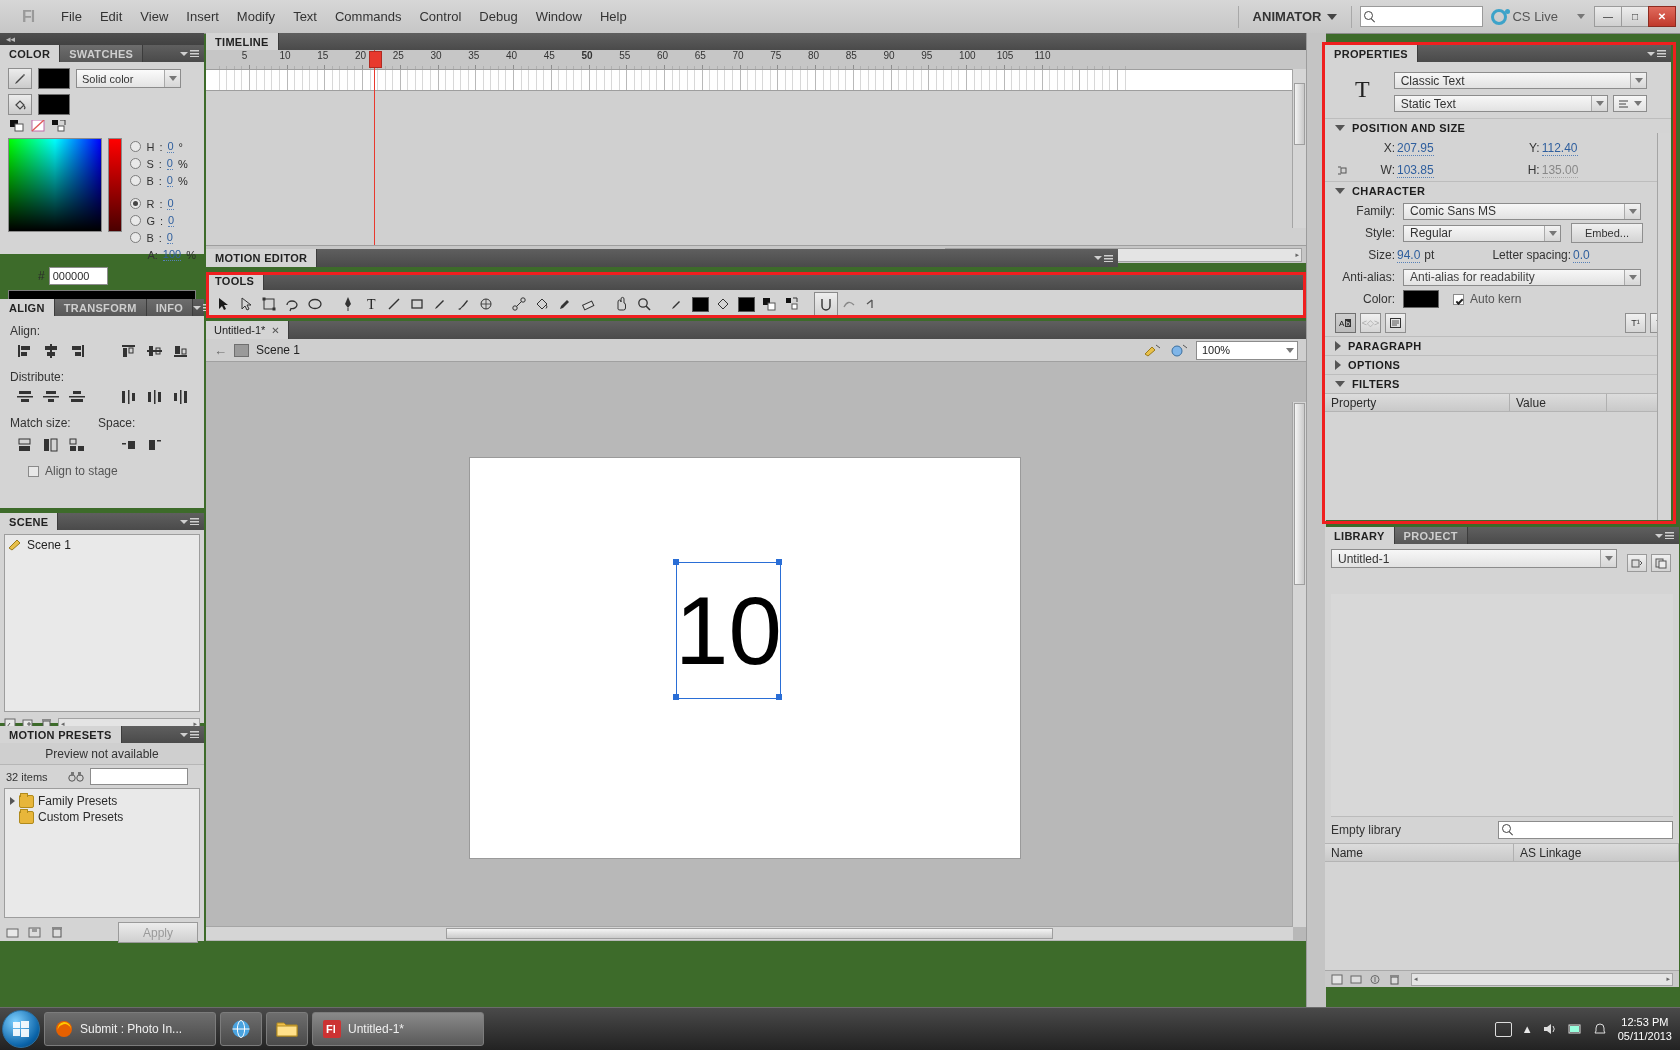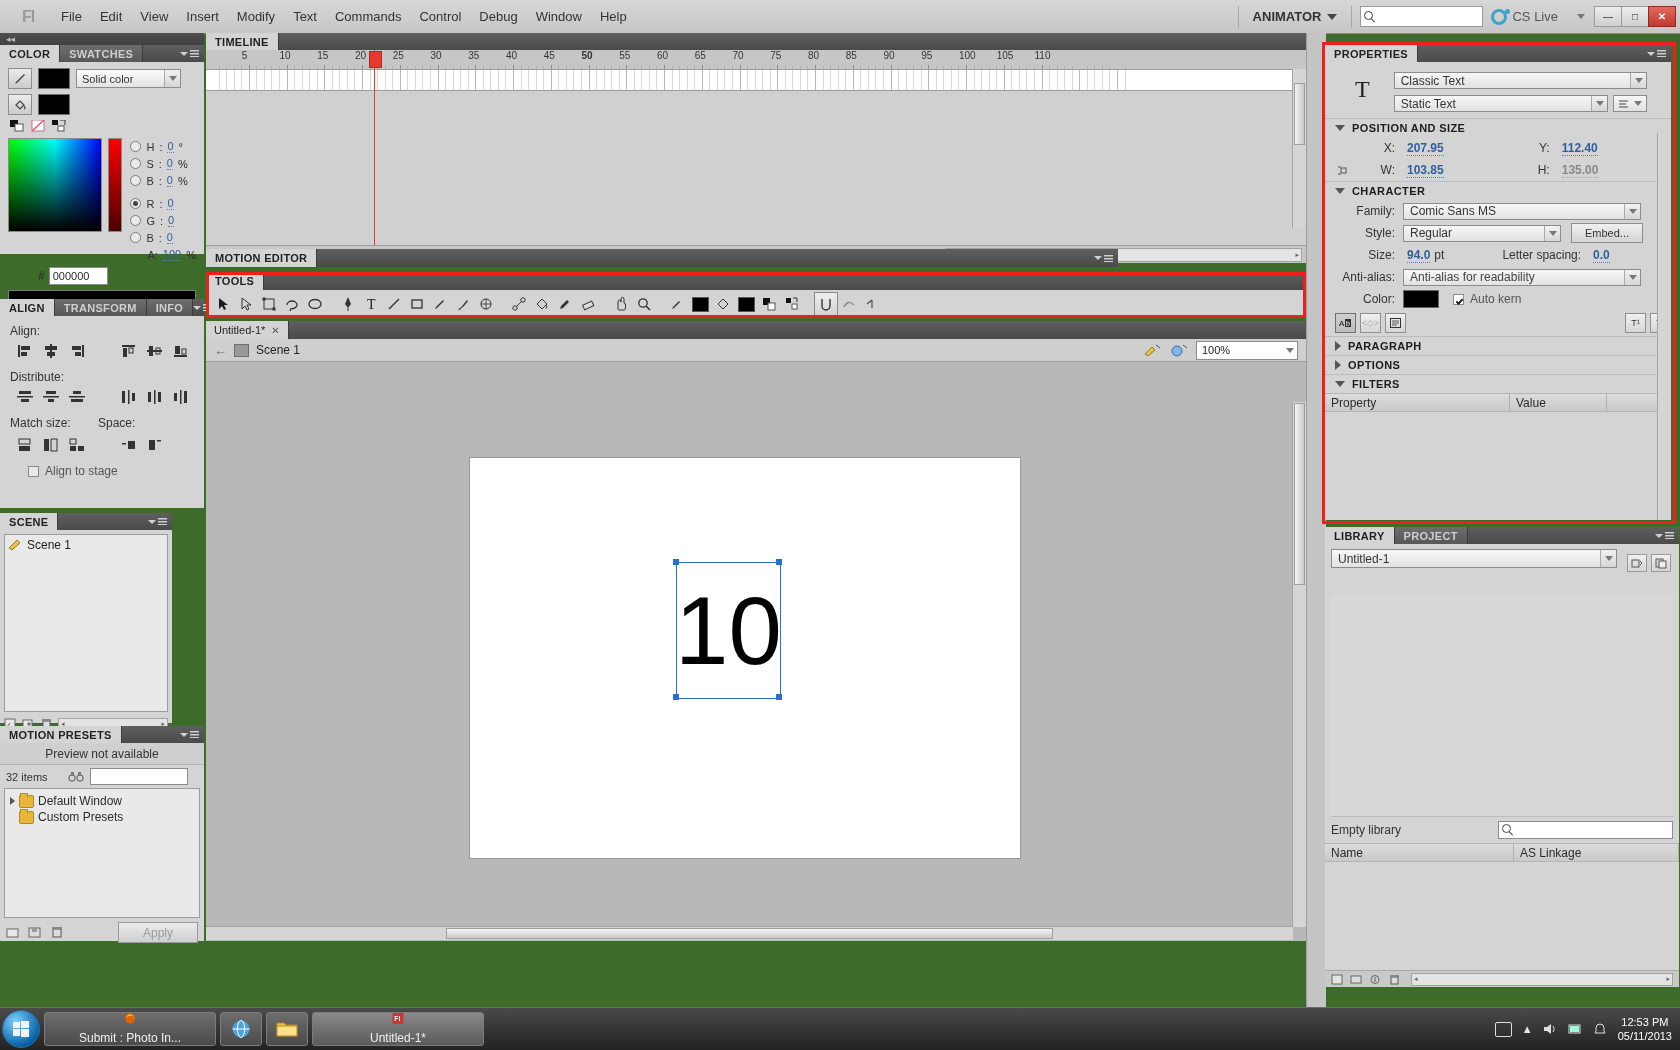--- a/index.html
+++ b/index.html
@@ -105,21 +105,21 @@
   .icon-row{display:flex;gap:4px;margin:3px 0 9px 4px;}
   .icon-row .gap{width:22px;}
   .abtn{width:22px;height:20px;display:flex;align-items:center;justify-content:center;}
   .abtn svg{display:block;}
   .chkline{display:flex;align-items:center;gap:6px;margin-top:6px;padding-left:18px;color:#555;}
   .chk{width:11px;height:11px;border:1px solid #8a8a8a;background:#e8e8e8;box-sizing:border-box;}
   .chk.on{position:relative;background:#fff;}
   .chk.on:after{content:"";position:absolute;left:2px;top:4px;width:5px;height:2px;border-left:2px solid #222;border-bottom:2px solid #222;transform:rotate(-45deg);}
 
   
-  #scene-panel{left:0;top:513px;width:172px;height:210px;border:none;background:#d4d4d4;}
+  #scene-panel{left:0;top:513px;width:204px;height:210px;border:none;background:#d4d4d4;}
   .scene-list{margin:4px;height:170px;background:#e9e9e9;border:1px solid #9d9d9d;padding:3px;}
   .scene-item{display:flex;align-items:center;gap:5px;font-size:12px;color:#222;}
   .scene-footer{display:flex;align-items:center;gap:5px;padding:1px 4px;height:14px;}
   .hscroll{flex:1;height:11px;border:1px solid #a2a2a2;background:#e4e4e4;display:flex;justify-content:space-between;align-items:center;}
   .hscroll .ar{font-size:7px;color:#666;padding:0 2px;}
 
   
   #mp-panel{left:0;top:726px;width:204px;height:215px;border:none;background:#d4d4d4;}
   .mp-preview{height:21px;background:#cfcfcf;display:flex;align-items:center;justify-content:center;font-size:12px;color:#333;border-bottom:1px solid #b6b6b6;}
   .mp-tools{display:flex;align-items:center;gap:6px;padding:3px 6px;font-size:11px;color:#333;}
@@ -195,21 +195,21 @@
   .pfield{
     height:17px;border:1px solid #8c8c8c;background:linear-gradient(#f7f7f7,#e2e2e2);
     display:flex;align-items:center;padding-left:6px;font-size:12px;color:#333;position:relative;box-sizing:border-box;
   }
   .pfield .dd-arrow{position:absolute;right:0;top:0;bottom:0;width:15px;border-left:1px solid #aaa;display:flex;align-items:center;justify-content:center;background:linear-gradient(#f2f2f2,#d6d6d6);}
   .sect-hdr{display:flex;align-items:center;gap:7px;padding:3px 0 3px 10px;font-size:11px;font-weight:bold;color:#1c1c1c;letter-spacing:.4px;border-top:1px solid #bdbdbd;}
   .tri-down{width:0;height:0;border-left:5px solid transparent;border-right:5px solid transparent;border-top:6px solid #555;}
   .tri-rt{width:0;height:0;border-top:5px solid transparent;border-bottom:5px solid transparent;border-left:6px solid #555;}
   .prow{display:flex;align-items:center;height:22px;font-size:12px;color:#333;padding-left:10px;}
   .plabel{text-align:right;color:#333;}
-  .pnum{color:#2f5f9e;border-bottom:1px dotted #5580b8;margin-left:12px;cursor:pointer;font-weight:bold;}
+  .pnum{color:#2f5f9e;border-bottom:1px dotted #5580b8;margin-left:2px;cursor:pointer;}
   .pnum.dim{color:#888;border-bottom-color:#aaa;}
   .link-ico{width:15px;height:14px;display:flex;align-items:center;justify-content:center;}
   .embed-btn{width:70px;height:18px;border:1px solid #8f8f8f;background:linear-gradient(#f0f0f0,#d3d3d3);display:flex;align-items:center;justify-content:center;font-size:11px;color:#333;}
   .colorchip{width:34px;height:16px;border:1px solid #666;background:#000;}
   .tbtn-sm{width:19px;height:18px;border:1px solid #8f8f8f;background:linear-gradient(#f0f0f0,#d5d5d5);display:flex;align-items:center;justify-content:center;font-size:9px;color:#333;}
   .tbtn-sm.sel{background:linear-gradient(#cfcfcf,#bcbcbc);border-color:#6f6f6f;}
   .tbtn-sm.dis{color:#aaa;}
   .filters-hdr{display:flex;height:17px;background:linear-gradient(#dcdcdc,#c9c9c9);border-top:1px solid #b4b4b4;border-bottom:1px solid #b4b4b4;font-size:12px;align-items:center;}
   .filters-hdr div{padding-left:6px;border-right:1px solid #b0b0b0;height:100%;display:flex;align-items:center;}
   .props-vscroll{position:absolute;right:0;top:88px;width:13px;bottom:0;background:#d5d5d5;border-left:1px solid #a5a5a5;}
@@ -240,21 +240,21 @@
     display:flex;align-items:center;gap:4px;padding-left:2px;
   }
   .startorb{
     width:36px;height:36px;border-radius:50%;
     background:radial-gradient(circle at 35% 30%,#7ed0ff,#0a63a8 70%,#073a66);
     border:1px solid #2b6fa0;display:flex;align-items:center;justify-content:center;
   }
   .tb-item{
     height:32px;min-width:150px;display:flex;align-items:center;gap:7px;padding:0 10px;
     background:linear-gradient(#6e6e6e,#4a4a4a);border:1px solid #7c7c7c;border-radius:3px;
-    color:#f0f0f0;font-size:12px;flex-direction:column;
+    color:#f0f0f0;font-size:12px;
   }
   .tb-item.narrow{min-width:0;width:40px;justify-content:center;padding:0;}
   .tb-item.active{background:linear-gradient(#8a8a8a,#5a5a5a);}
   .tray{margin-left:auto;display:flex;align-items:center;gap:10px;padding-right:10px;color:#e8e8e8;font-size:11px;}
   .clock{text-align:center;line-height:14px;font-size:11px;color:#fff;}
   .ico-sq{width:15px;height:13px;border:1.4px solid #ddd;border-radius:2px;}
 </style>
 </head>
 <body>
 
@@ -609,21 +609,21 @@
           <circle cx="12" cy="7" r="3.2" fill="none" stroke="#555"></circle>
           <rect x="3" y="1" width="3" height="4" fill="#777"></rect>
           <rect x="10" y="1" width="3" height="4" fill="#777"></rect>
         </svg>
       <div class="mp-search"></div>
     </div>
     <div class="mp-tree">
       <div class="tree-row">
         <span class="tri-right"></span>
         <span class="folder"></span>
-        <span>Default Window</span>
+        <span>Family Presets</span>
       </div>
       <div class="tree-row" style="padding-left:11px">
         <span class="folder"></span>
         <span>Custom Presets</span>
       </div>
     </div>
     <div class="mp-footer">
       <svg width="14" height="13">
           <rect x="1" y="3" width="11" height="8" fill="#e8e8e8" stroke="#666"></rect>
         </svg>

